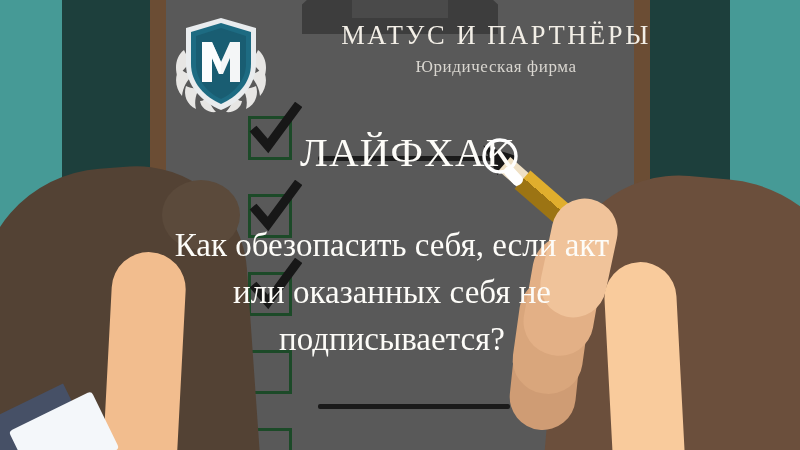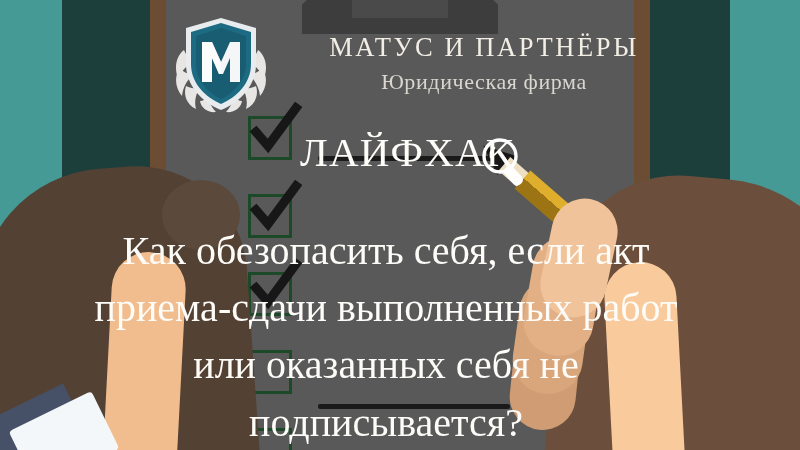--- a/index.html
+++ b/index.html
@@ -185,36 +185,35 @@
   
   .logo-mark {
     position: absolute;
     left: 168px; top: 16px;
     width: 106px; height: 98px;
   }
   .logo-mark svg { display: block; width: 100%; height: 100%; }
 
   .logo-text {
     position: absolute;
-    left: 284px; top: 22px;
+    left: 296px; top: 22px;
     width: 400px;
     text-align: center;
-    margin-top: 12px;
   }
   .brand-name {
     color: #f2eee6;
     font-size: 26.5px;
     letter-spacing: 2.6px;
     line-height: 1.05;
     white-space: nowrap;
     font-family: "Liberation Serif", "DejaVu Serif", serif;
   }
   .brand-sub {
     color: #d9d6d0;
-    font-size: 22px;
+    font-size: 17px;
     margin-top: 7px;
     letter-spacing: 0.6px;
     white-space: nowrap;
     font-family: "Liberation Serif", "DejaVu Serif", serif;
   }
 
   
   .lifehack {
     position: absolute;
     left: 300px; top: 132px;
@@ -228,25 +227,25 @@
   .magnifier {
     position: absolute;
     left: 478px; top: 136px;
     width: 54px; height: 52px;
   }
   .magnifier svg { display: block; width: 100%; height: 100%; }
 
   
   .body-copy {
     position: absolute;
-    left: 50px; top: 222px;
+    left: 56px; top: 222px;
     width: 672px;
     text-align: center;
     color: #fdfcf8;
-    font-size: 40px;
+    font-size: 33px;
     line-height: 1.43;
     font-family: "Liberation Serif", "DejaVu Serif", serif;
   }
   .body-copy div { white-space: nowrap; }
 </style>
 </head>
 <body>
 
 <div id="stage">
 
@@ -337,18 +336,17 @@
   <div class="magnifier">
     <svg viewBox="0 0 54 52" xmlns="http://www.w3.org/2000/svg">
       <circle cx="22" cy="20" r="16" fill="none" stroke="#ffffff" stroke-width="3.4"></circle>
       <path d="M16 12 a10 10 0 0 0 -3 9" fill="none" stroke="#ffffff" stroke-width="2.6" stroke-linecap="round"></path>
       <rect x="31" y="30" width="9" height="20" rx="3.5" fill="#ffffff" stroke="#ffffff" stroke-width="2" transform="rotate(-42 35 40)"></rect>
     </svg>
   </div>
 
   <div class="body-copy" id="body-copy">
       <div>Как обезопасить себя, если акт</div>
-      <div>приема-сдачи выполненных работ</div>
       <div>или оказанных себя не</div>
       <div>подписывается?</div>
     </div>
 
 </div>
 
 </body></html>

